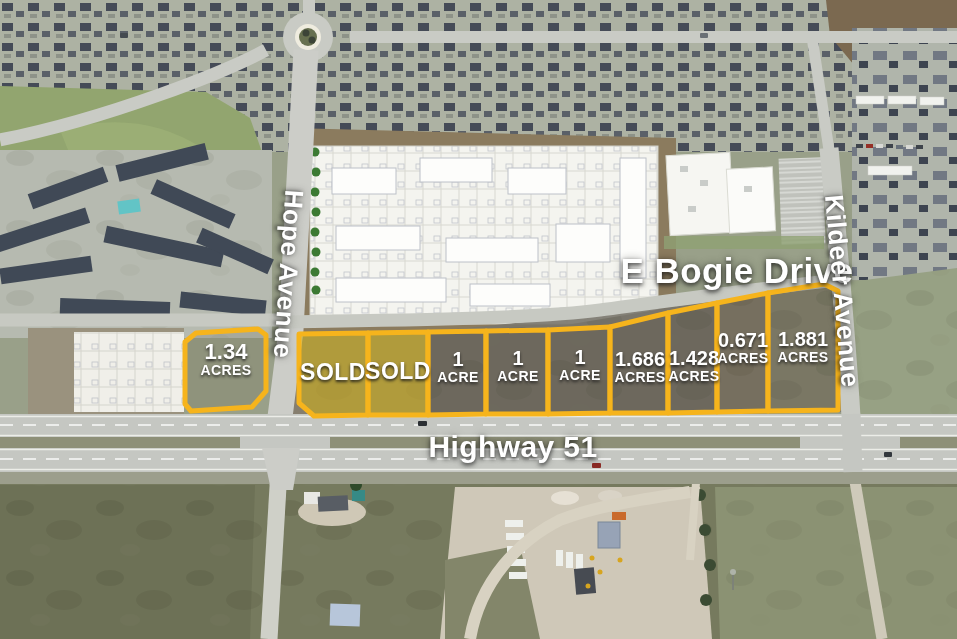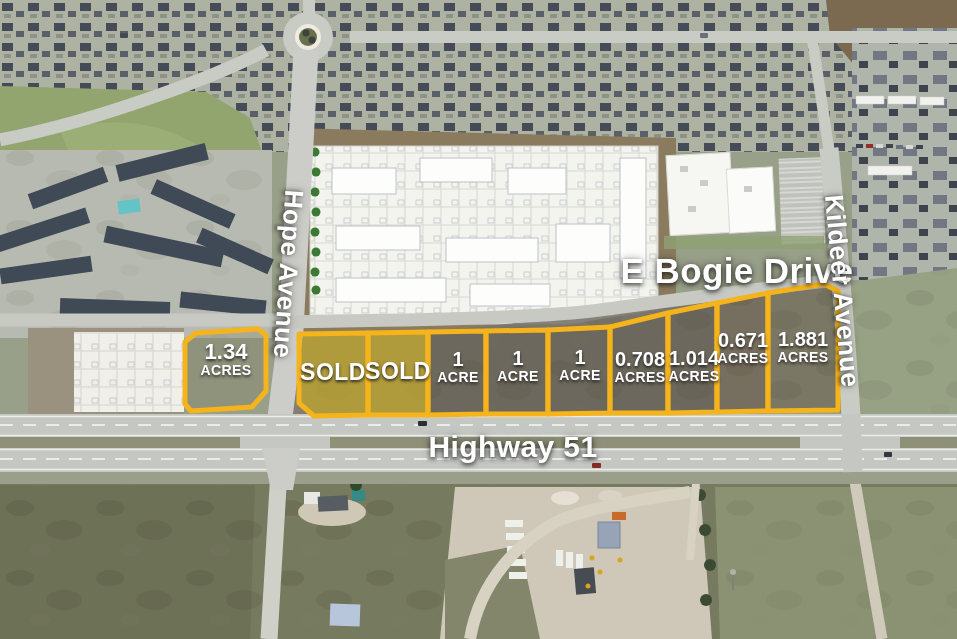--- a/index.html
+++ b/index.html
@@ -295,25 +295,25 @@
   </div>
   <div class="plabel" style="left:518px;top:366px">
     <span class="l1">1</span>
     <span class="l2">ACRE</span>
   </div>
   <div class="plabel" style="left:580px;top:365px">
     <span class="l1">1</span>
     <span class="l2">ACRE</span>
   </div>
   <div class="plabel" style="left:640px;top:367px">
-    <span class="l1">0.708</span>
+    <span class="l1">1.686</span>
     <span class="l2">ACRES</span>
   </div>
   <div class="plabel" style="left:694px;top:366px">
-    <span class="l1">1.014</span>
+    <span class="l1">1.428</span>
     <span class="l2">ACRES</span>
   </div>
   <div class="plabel" style="left:743px;top:348px">
     <span class="l1">0.671</span>
     <span class="l2">ACRES</span>
   </div>
   <div class="plabel" style="left:803px;top:347px">
     <span class="l1">1.881</span>
     <span class="l2">ACRES</span>
   </div>

